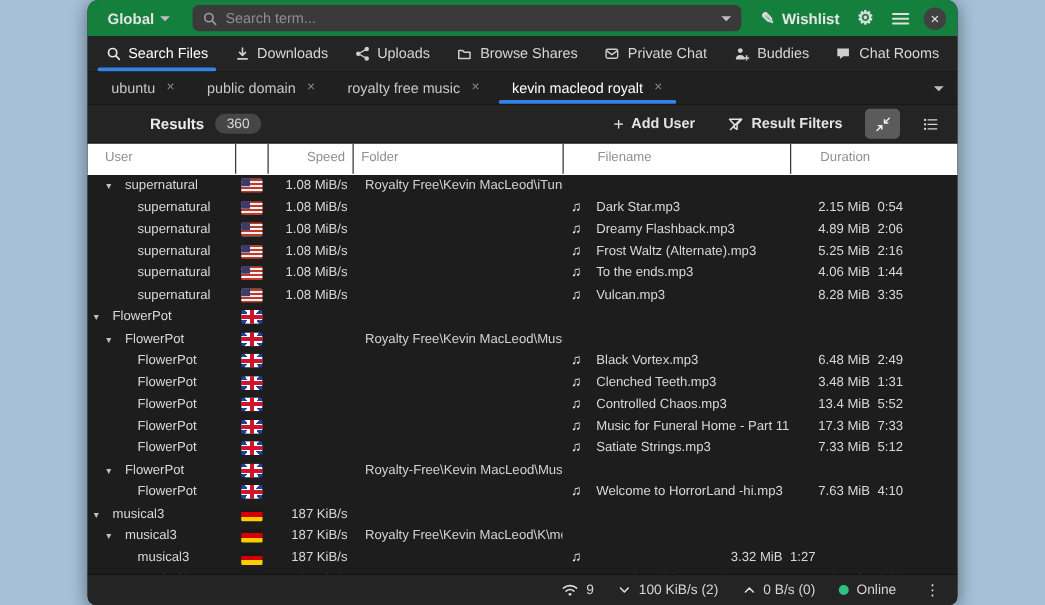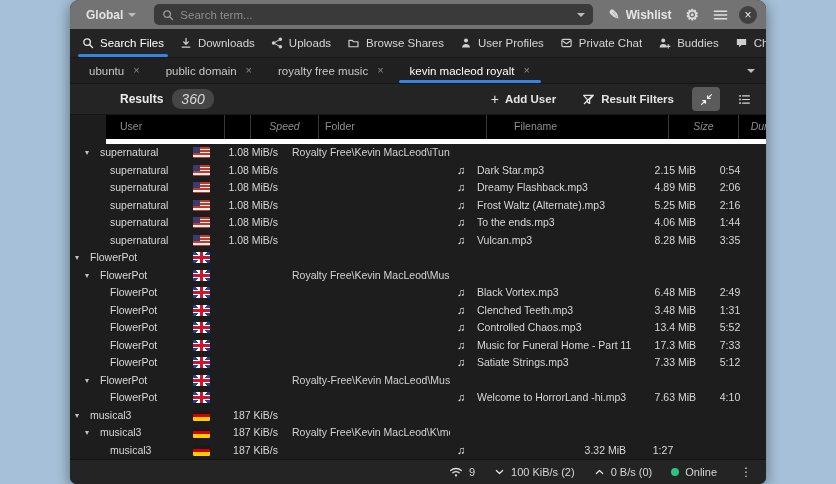--- a/index.html
+++ b/index.html
@@ -9,21 +9,21 @@
     font-family:"Liberation Sans", sans-serif;
     -webkit-font-smoothing:antialiased;
   }
   .window{
     position:absolute;left:70px;top:0;width:696px;height:484px;
     background:#1d1d1d;border-radius:9px 9px 7px 7px;overflow:hidden;
     display:flex;flex-direction:column;
     box-shadow:0 3px 14px rgba(0,0,0,.45);
   }
   
-  .headerbar{height:29px;background:#737373;display:flex;align-items:center;flex:0 0 auto;}
+  .headerbar{height:29px;background:#15803d;display:flex;align-items:center;flex:0 0 auto;}
   .global-btn{display:flex;align-items:center;gap:5px;color:#e3e3e3;font-size:12px;font-weight:700;
     padding:0 10px;margin-left:6px;height:23px;border-radius:4px;cursor:pointer;}
   .caret{width:0;height:0;border-left:4px solid transparent;border-right:4px solid transparent;border-top:4px solid #bdbdbd;display:inline-block;}
   .search-entry{flex:1;display:flex;align-items:center;gap:6px;background:#3a3a3a;border-radius:5px;
     height:21px;margin:0 9px 0 8px;padding:0 8px;color:#8f8f8f;font-size:11.5px;}
   .search-entry .ph{flex:1;white-space:nowrap;overflow:hidden;}
   .hbtn{display:flex;align-items:center;gap:6px;color:#e6e6e6;font-size:12px;font-weight:700;height:23px;
     padding:0 7px;border-radius:4px;cursor:pointer;}
   .glyph{font-size:13px;color:#dcdcdc;line-height:1;}
   .close-btn{width:18px;height:18px;border-radius:50%;background:#404040;color:#ededed;display:flex;
@@ -38,47 +38,47 @@
   
   .sub-tabs{height:25px;background:#202020;display:flex;align-items:stretch;padding-left:6px;flex:0 0 auto;border-bottom:1px solid #161616;}
   .stab{display:flex;align-items:center;gap:9px;padding:0 13px;position:relative;color:#c8c8c8;font-size:11.5px;cursor:pointer;white-space:nowrap;}
   .stab.active{color:#ffffff;}
   .stab.active::after{content:"";position:absolute;left:2px;right:2px;bottom:0;height:3px;background:#3584e4;border-radius:2px;}
   .stab .x{color:#8b8b8b;font-size:11px;line-height:1;cursor:pointer;}
   .stab-overflow{margin-left:auto;display:flex;align-items:center;justify-content:center;width:30px;cursor:pointer;}
   
   .results-bar{height:30px;background:#242424;display:flex;align-items:center;padding:0 8px 0 14px;flex:0 0 auto;border-bottom:1px solid #161616;}
   .results-label{color:#ececec;font-size:12px;font-weight:700;margin-left:36px;}
-  .badge{background:#464646;color:#d9d9d9;font-size:14px;border-radius:9px;padding:2px 9px;margin-left:9px;font-style:italic;}
+  .badge{background:#464646;color:#d9d9d9;font-size:11px;border-radius:9px;padding:2px 9px;margin-left:9px;}
   .rb-right{margin-left:auto;display:flex;align-items:center;gap:10px;}
   .tool-btn{display:flex;align-items:center;gap:6px;color:#e4e4e4;font-size:11.5px;font-weight:700;height:24px;
     padding:0 8px;border-radius:4px;cursor:pointer;}
   .plus{font-size:14px;font-weight:400;line-height:1;color:#e4e4e4;}
   .sq-btn{width:28px;height:24px;border-radius:4px;display:flex;align-items:center;justify-content:center;cursor:pointer;}
   .sq-btn.on{background:#5b5b5b;}
   
   .thead,.trow{display:grid;grid-template-columns:118px 26px 68px 168px 22px 160px 70px 64px;}
-  .thead{height:24px;background:#000000;border-bottom:5px solid #ffffff;flex:0 0 auto;margin-left:36px;}
+  .thead{height:24px;background:#ffffff;border-bottom:1px solid #ffffff;flex:0 0 auto;}
   .thead .hc{color:#8f8f8f;font-size:10.5px;line-height:23px;white-space:nowrap;overflow:hidden;padding:0 6px;}
   .hc.bl{border-left:1px solid #383838;}
-  .hc.r{text-align:center;font-style:italic;}
+  .hc.r{text-align:right;}
   .hc.user{padding-left:14px;}
   .tbody{flex:1 1 auto;overflow:hidden;background:#1d1d1d;}
   .trow{height:17.5px;cursor:default;}
   .cell{line-height:17.5px;font-size:10.5px;color:#d8d8d8;white-space:nowrap;overflow:hidden;}
   .c-user{display:flex;align-items:center;}
   .exp{display:inline-block;width:15px;color:#c2c2c2;font-size:8px;text-align:left;flex:0 0 15px;cursor:pointer;}
   .c-flag{display:flex;align-items:center;justify-content:center;}
   .c-speed{text-align:right;padding-right:4px;}
   .c-folder{padding-left:10px;color:#d2d2d2;}
   .c-ficon{display:flex;align-items:center;justify-content:center;}
   .note{color:#ececec;font-size:11px;line-height:1;}
   .c-fname{padding-left:5px;}
   .c-size{text-align:right;padding-right:6px;}
-  .c-dur{text-align:center;padding-right:8px;}
+  .c-dur{text-align:left;padding-right:8px;}
   .flag{width:17px;height:11px;display:inline-block;position:relative;border-radius:1px;flex:0 0 17px;}
   .flag.us{background:repeating-linear-gradient(to bottom,#c0392b 0 1.6px,#f2f2f2 1.6px 3.2px);}
   .flag.us .canton{position:absolute;left:0;top:0;width:7.5px;height:6px;background:#3c3b6e;}
   .flag.gb{background:
       linear-gradient(to bottom,transparent 36%,#cf142b 36% 64%,transparent 64%),
       linear-gradient(to right,transparent 41%,#cf142b 41% 59%,transparent 59%),
       linear-gradient(to bottom,transparent 27%,#fff 27% 73%,transparent 73%),
       linear-gradient(to right,transparent 34%,#fff 34% 66%,transparent 66%),
       linear-gradient(52deg,transparent 44%,#fff 44% 56%,transparent 56%),
       linear-gradient(-52deg,transparent 44%,#fff 44% 56%,transparent 56%),
@@ -153,27 +153,20 @@
         </svg>
       <span>Uploads</span>
     </div>
     <div class="tab">
       <svg class="ic" width="13" height="12" viewBox="0 0 16 16" fill="none" stroke="#cfcfcf" stroke-width="1.6" stroke-linejoin="round">
           <path d="M2 4.5h4.2l1.6 1.8H14v6.7H2z"></path>
         </svg>
       <span>Browse Shares</span>
     </div>
     <div class="tab">
-      <svg class="ic" width="12" height="12" viewBox="0 0 16 16" fill="#cfcfcf">
-          <circle cx="8" cy="4.6" r="2.7"></circle>
-          <path d="M2.8 14c0-3.2 2.2-4.8 5.2-4.8s5.2 1.6 5.2 4.8z"></path>
-        </svg>
-      <span>User Profiles</span>
-    </div>
-    <div class="tab">
       <svg class="ic" width="13" height="12" viewBox="0 0 16 16" fill="none" stroke="#cfcfcf" stroke-width="1.5" stroke-linejoin="round">
           <rect x="1.8" y="3.2" width="12.4" height="9.6" rx="1.8"></rect>
           <path d="M2.5 5l5.5 4 5.5-4"></path>
         </svg>
       <span>Private Chat</span>
     </div>
     <div class="tab">
       <svg class="ic" width="13" height="12" viewBox="0 0 16 16" fill="#cfcfcf">
           <circle cx="6.3" cy="4.6" r="2.6"></circle>
           <path d="M1.5 14c0-3.1 2-4.6 4.8-4.6s4.8 1.5 4.8 4.6z"></path>
@@ -244,21 +237,20 @@
     </div>
   </div>
 
   <div class="thead">
     <div class="hc user">User</div>
     <div class="hc bl"></div>
     <div class="hc bl r">Speed</div>
     <div class="hc bl">Folder</div>
     <div class="hc bl"></div>
     <div class="hc">Filename</div>
-    <div class="hc bl r">Size</div>
     <div class="hc bl r">Duration</div>
   </div>
 
   <div class="tbody" id="tbody">
       <div class="trow">
         <div class="cell c-user" style="padding-left: 15px;">
           <div class="exp">▾</div>
           <div class="uname">supernatural</div>
         </div>
         <div class="cell c-flag">

